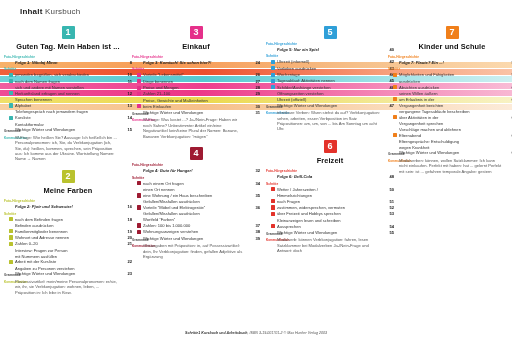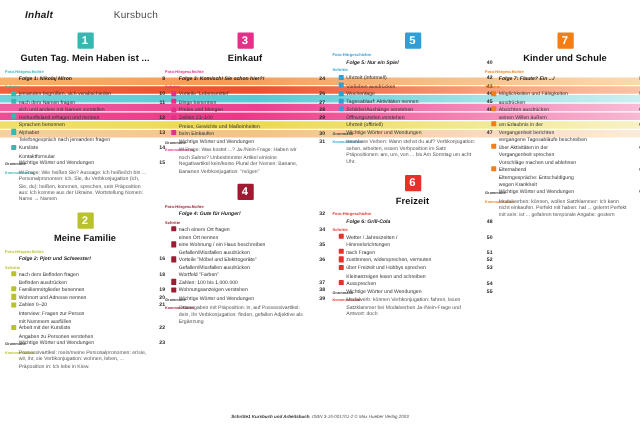--- a/index.html
+++ b/index.html
@@ -12,22 +12,22 @@
     color:#2b2b2b;
   }
   .page{position:relative;width:512px;height:341px;overflow:hidden;}
 
   
   .stripe-band{position:absolute;left:0;width:512px;pointer-events:none;}
   .stripe{position:absolute;left:0;width:512px;height:6px;}
 
   
   .header{position:absolute;left:20px;top:7px;font-size:8px;letter-spacing:.2px;}
-  .header .b{font-weight:bold;color:#1a1a1a;font-style:italic;}
-  .header .n{font-weight:normal;color:#4a4a4a;margin-left:46px;}
+  .header .b{font-weight:bold;color:#1a1a1a;}
+  .header .n{font-weight:normal;color:#4a4a4a;}
 
   
   .col{position:absolute;width:128px;}
   .c1{left:4px;}
   .c2{left:132px;}
   .c3{left:266px;}
   .c4{left:388px;}
 
   
   .section{position:relative;margin-bottom:2px;}
@@ -148,21 +148,21 @@
         </div>
         <div class="row">
           <span class="mark grp-label" style="color:#38b6b0;font-size:3.0px;">Kommunikation</span>
           <span class="txt" style="color:#555;">W-Frage: Wie heißen Sie? Aussage: Ich heiße/Ich bin ... Personalpronomen: ich, Sie, du Verbkonjugation (ich, Sie, du): heißen, kommen, sprechen, sein Präposition aus: Ich komme aus der Ukraine. Wortstellung Nomen: Name → Namen</span>
           <span class="pg"></span>
         </div>
         <div class="spacer"></div>
       </div>
       <div class="section">
         <div class="badge" style="background: rgb(185, 194, 46);">2</div>
-        <div class="sec-title">Meine Familie</div>
+        <div class="sec-title">Meine Farben</div>
         <div class="grp-label" style="color: rgb(185, 194, 46); padding-left: 0px;">Foto-Hörgeschichte</div>
         <div class="row lead">
           <span class="mark"></span>
           <span class="txt">Folge 2: Pjotr und Schwester!</span>
           <span class="pg">16</span>
         </div>
         <div class="grp-label" style="color: rgb(185, 194, 46);">Schritte</div>
         <div class="row">
           <span class="mark"><span class="sq" style="background:#b9c22e"></span></span>
           <span class="txt">nach dem Befinden fragen</span>

